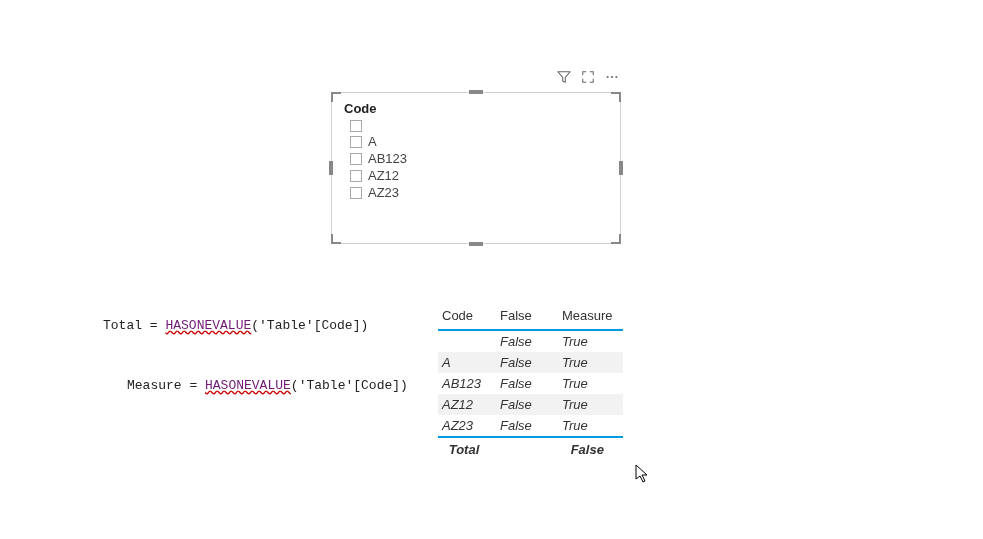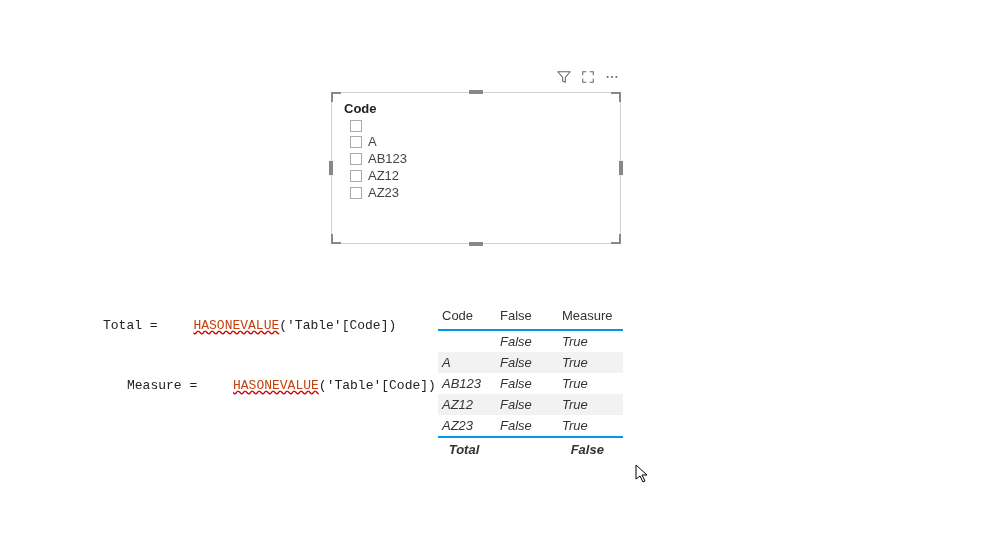--- a/index.html
+++ b/index.html
@@ -65,24 +65,23 @@
 
     
     .formula {
       position: absolute;
       left: 103px;
       font-family: "Consolas", "Courier New", monospace;
       font-size: 13px;
       color: #222;
     }
     .formula .err {
-      color: #c2410c;
+      color: #701a75;
       text-decoration: underline wavy #c00;
       text-decoration-skip-ink: none;
-      margin-left: 28px;
     }
     .f1 { top: 318px; }
     .f2 { top: 378px; padding-left: 24px; }
 
     
     .table-wrap {
       position: absolute;
       left: 438px;
       top: 304px;
       font-size: 13px;

